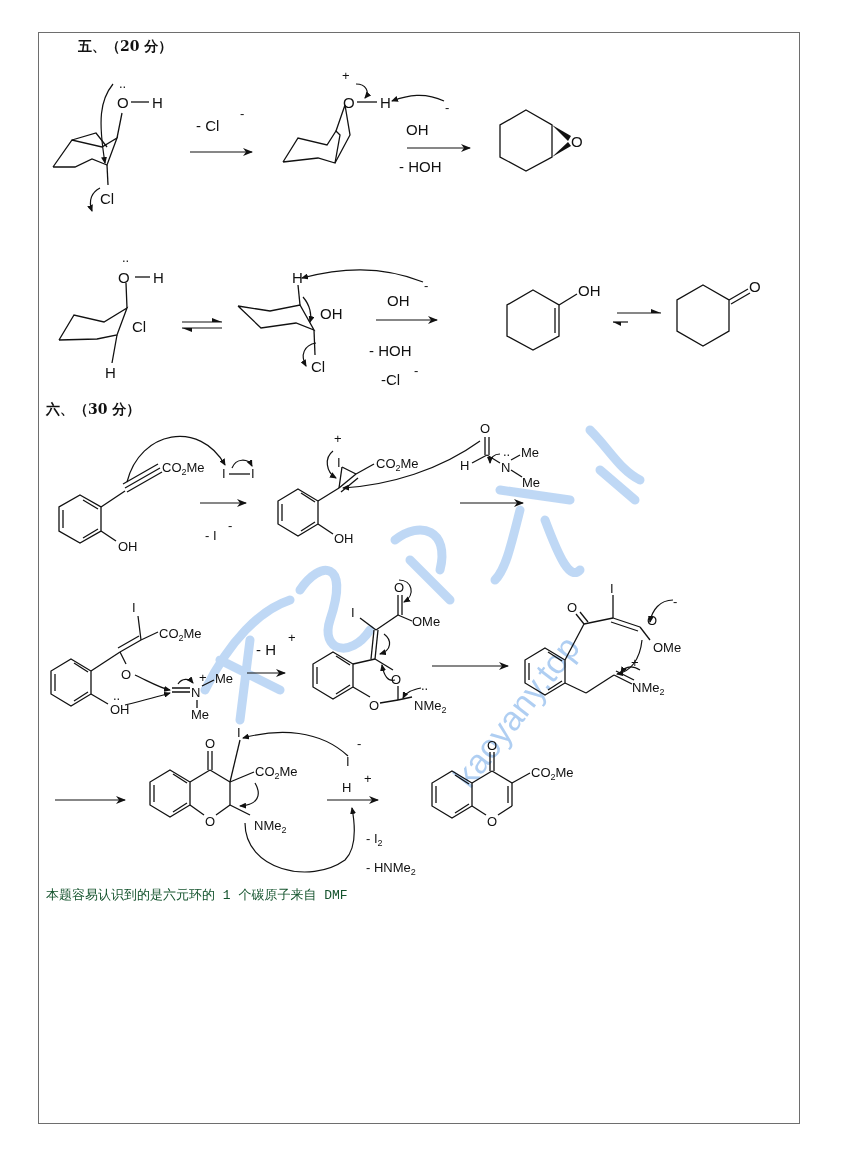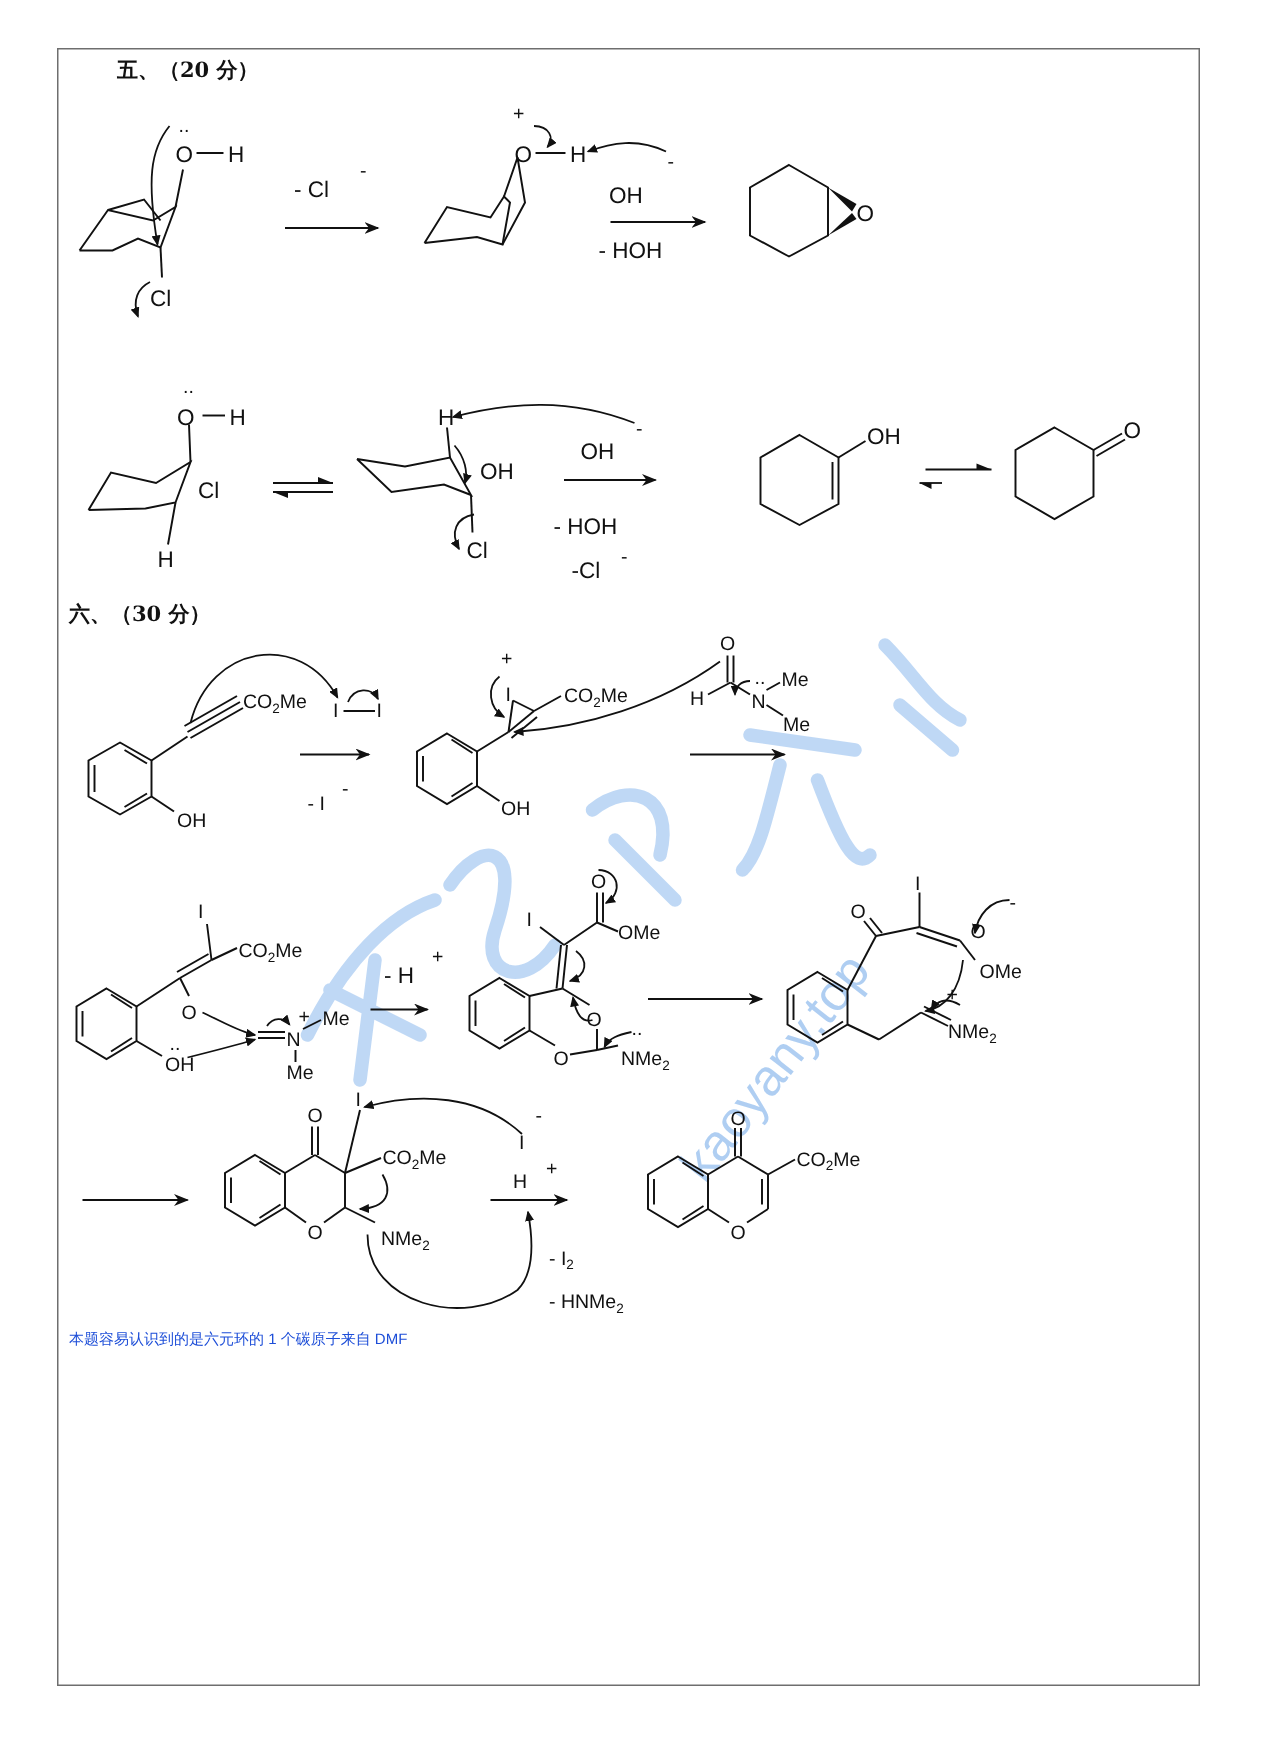--- a/index.html
+++ b/index.html
@@ -2,22 +2,22 @@
 <html><head>
 <meta charset="utf-8">
 <style>
   html, body { margin:0; padding:0; background:#ffffff; }
   body { width:858px; height:1175px; position:relative; overflow:hidden;
          font-family:"Liberation Sans", "DejaVu Sans", sans-serif; color:#111; }
   .page-frame { position:absolute; left:38px; top:32px; width:762px; height:1092px;
                 border:1px solid #6e6e6e; box-sizing:border-box; }
   .section-heading { position:absolute; font-family:"DejaVu Serif", "Liberation Serif", serif;
                      font-weight:bold; font-size:14px; color:#111; }
-  .footnote { position:absolute; left:46px; top:886px; font-family:Liberation Sans, sans-serif;
-              font-size:10px; color:#1d4ed8; }
+  .footnote { position:absolute; left:46px; top:886px; font-family:Liberation Mono, monospace;
+              font-size:13px; color:#14532d; }
   svg { position:absolute; left:0; top:0; }
   .lbl { font-family:"Liberation Sans", "DejaVu Sans", sans-serif; font-size:15px; fill:#111; }
   .lbl-s { font-family:"Liberation Sans", "DejaVu Sans", sans-serif; font-size:13px; fill:#111; }
   .sub { font-size:9px; }
   .bond { stroke:#111; stroke-width:1.3; fill:none; }
   .arrowline { stroke:#111; stroke-width:1.2; fill:none; }
   .wm { fill:none; stroke:#a9cbf2; stroke-width:9; stroke-linecap:round; opacity:0.75; }
   .wm-text { font-family:"Liberation Sans", sans-serif; font-size:34px; fill:#9cc3ef; opacity:0.8; }
 </style>
 </head>

